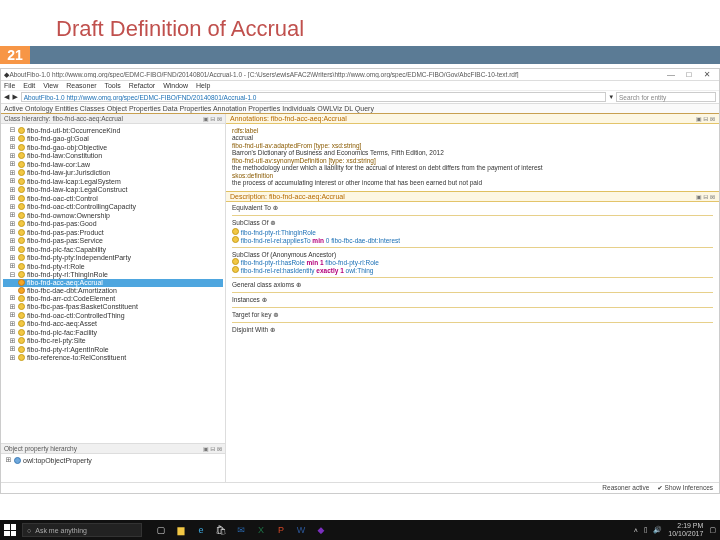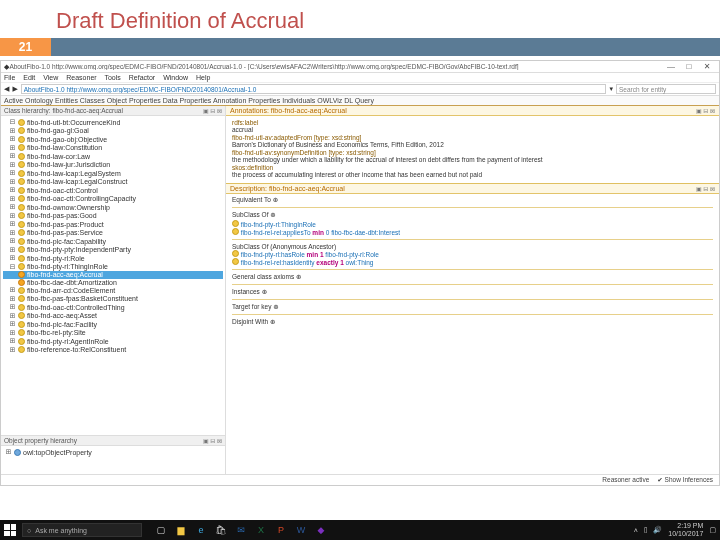--- a/index.html
+++ b/index.html
@@ -1,20 +1,20 @@
 <!DOCTYPE html>
 <html><head>
 <meta charset="utf-8">
 <style>
   * { box-sizing: border-box; margin: 0; padding: 0; }
   body { width: 720px; height: 540px; font-family: Arial, sans-serif; font-size: 8px; background: #fff; overflow: hidden; }
 
-  .slide-title { font-size: 22px; color: #c0504d; font-weight: normal; padding: 8px 0 4px 56px; }
+  .slide-title { font-size: 22px; color: #c0504d; font-weight: normal; padding: 16px 0 4px 56px; }
   .slide-num-row { display: flex; align-items: stretch; height: 18px; }
-  .slide-num { width: 51px; background: #f79646; color: #fff; font-size: 12px; font-weight: bold; display: flex; align-items: center; justify-content: center; }
+  .slide-num { width: 30px; background: #f79646; color: #fff; font-size: 14px; font-weight: bold; display: flex; align-items: center; justify-content: center; }
   .slide-bar { flex: 1; background: #5b7b95; }
 
   .app { margin-top: 4px; border: 1px solid #ccc; height: 426px; display: flex; flex-direction: column; font-size: 7px; color: #333; }
   .titlebar { display: flex; align-items: center; padding: 1px 3px; border-bottom: 1px solid #ddd; }
   .titlebar .title { flex: 1; white-space: nowrap; overflow: hidden; color: #555; font-size: 6.5px; }
   .winbtn { width: 18px; text-align: center; color: #555; font-size: 8px; }
   .menubar { padding: 1px 3px; color: #333; font-size: 7px; border-bottom: 1px solid #eee; }
   .menubar span { margin-right: 6px; }
   .addrbar { display: flex; align-items: center; padding: 1px 3px; border-bottom: 1px solid #ddd; gap: 3px; }
   .addrbar .url { flex: 1; border: 1px solid #ccc; padding: 0 2px; color: #1a6fb5; height: 10px; line-height: 10px; white-space: nowrap; overflow: hidden; font-size: 6.5px; }

